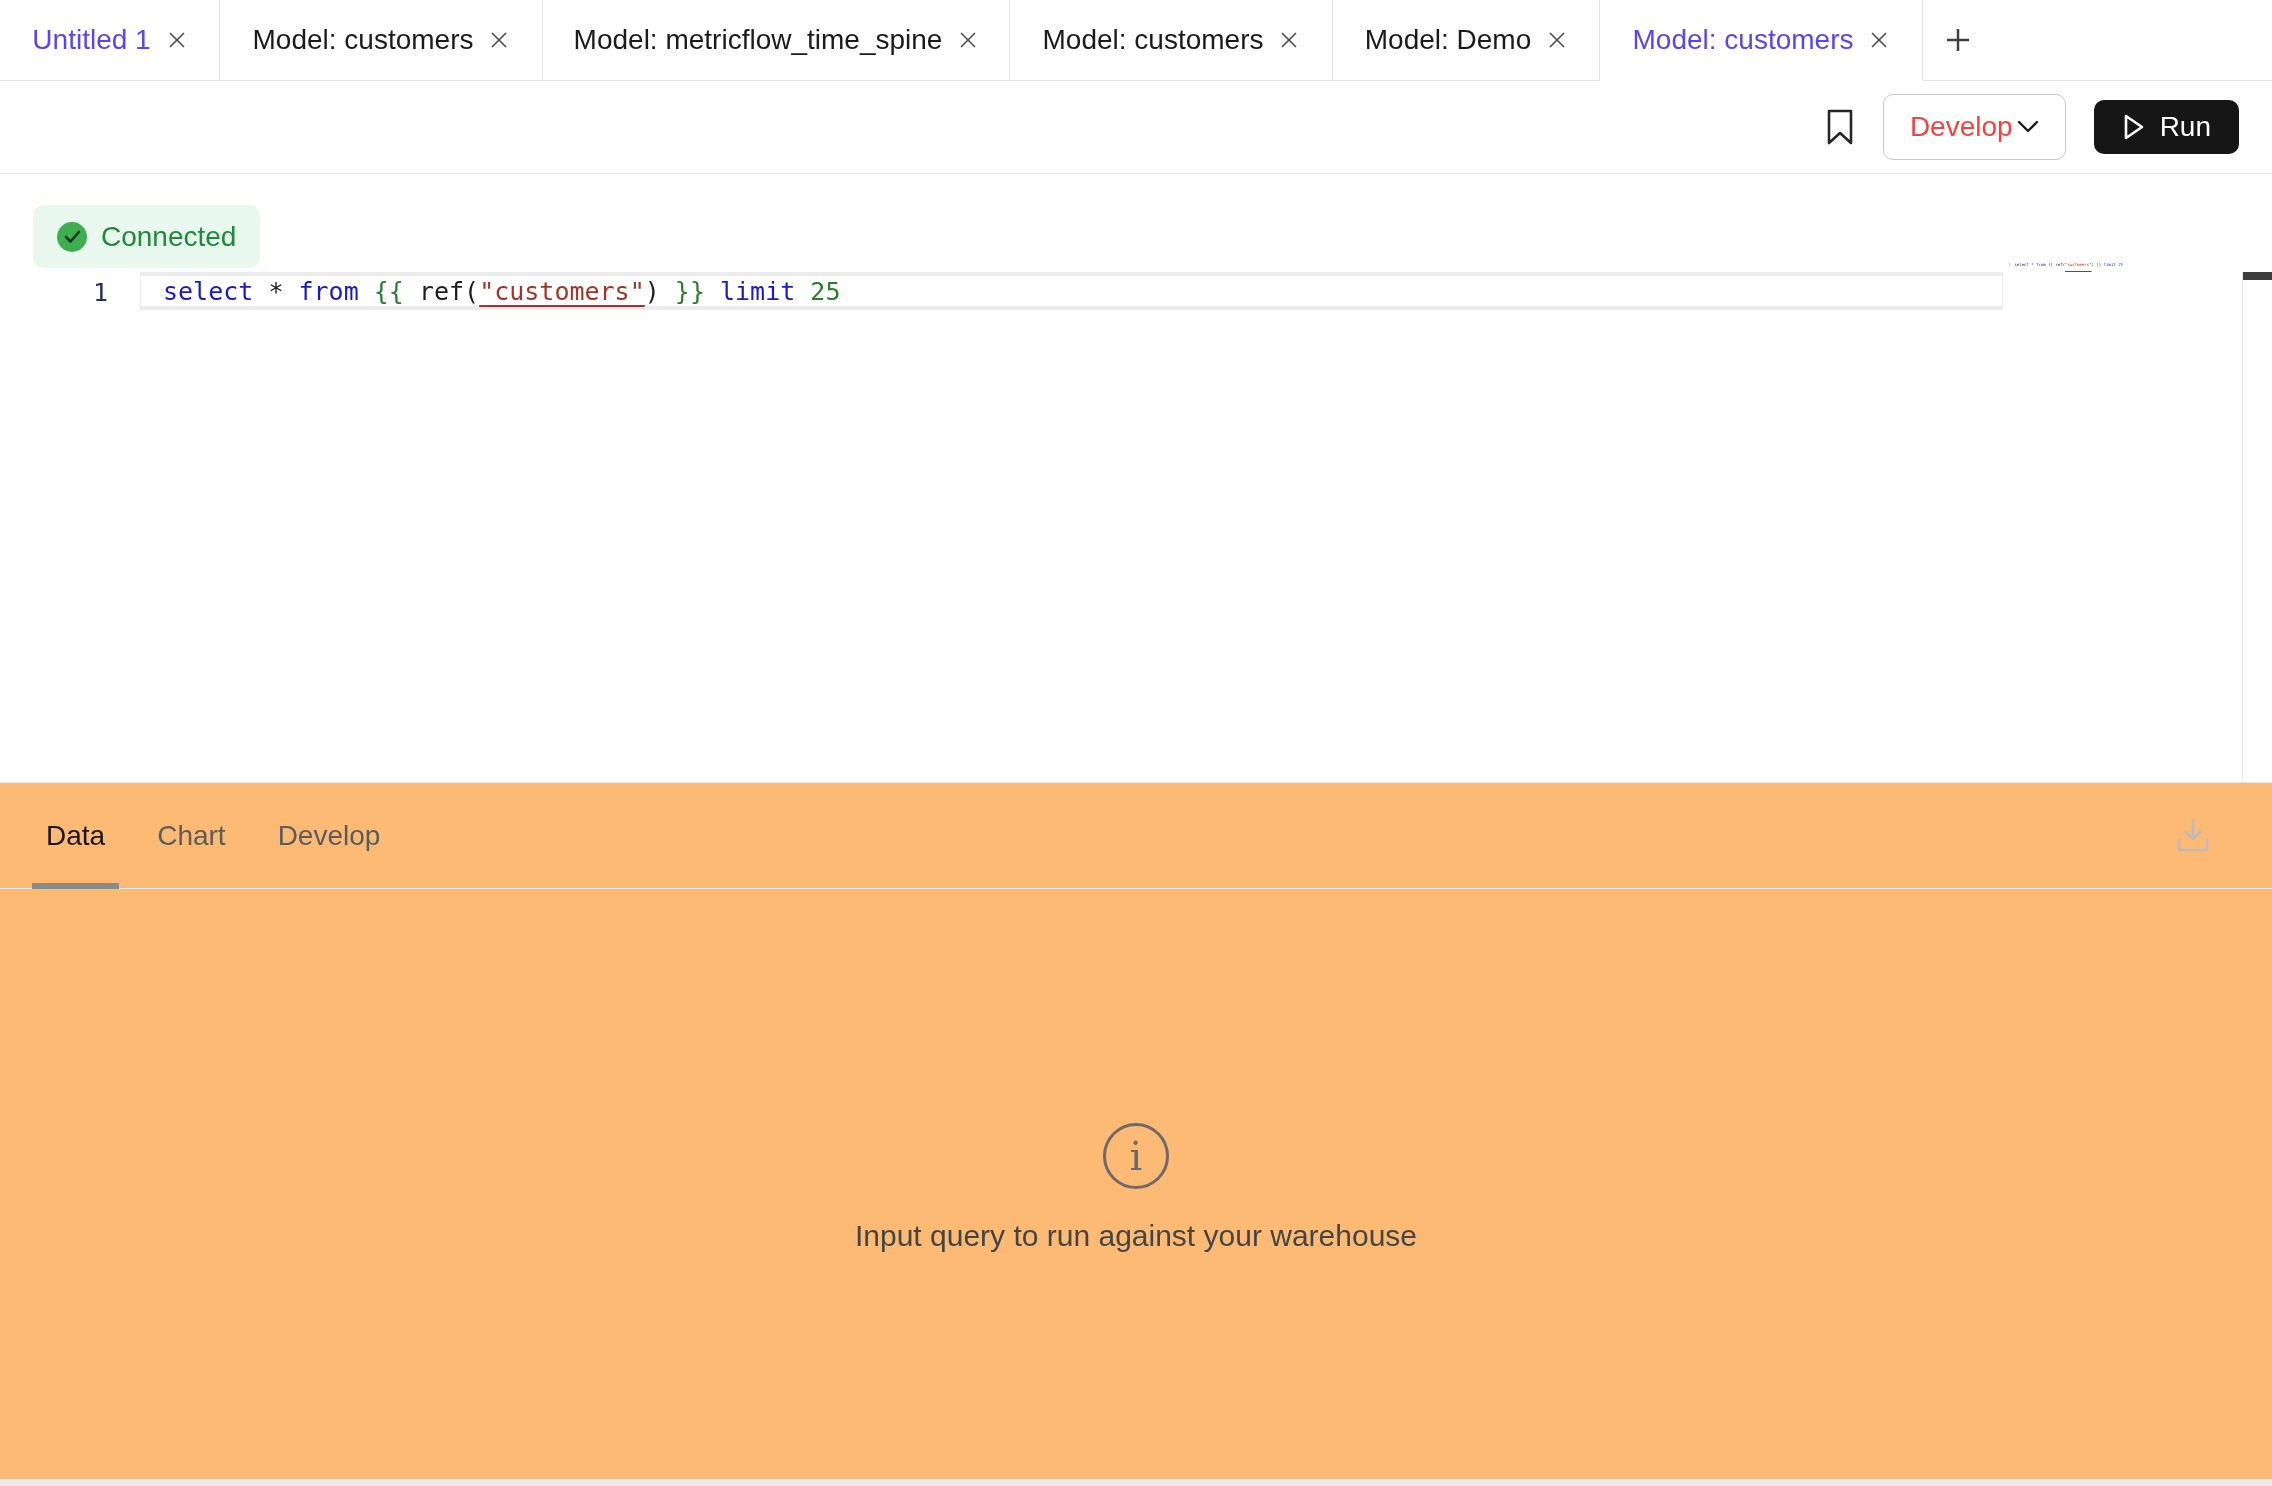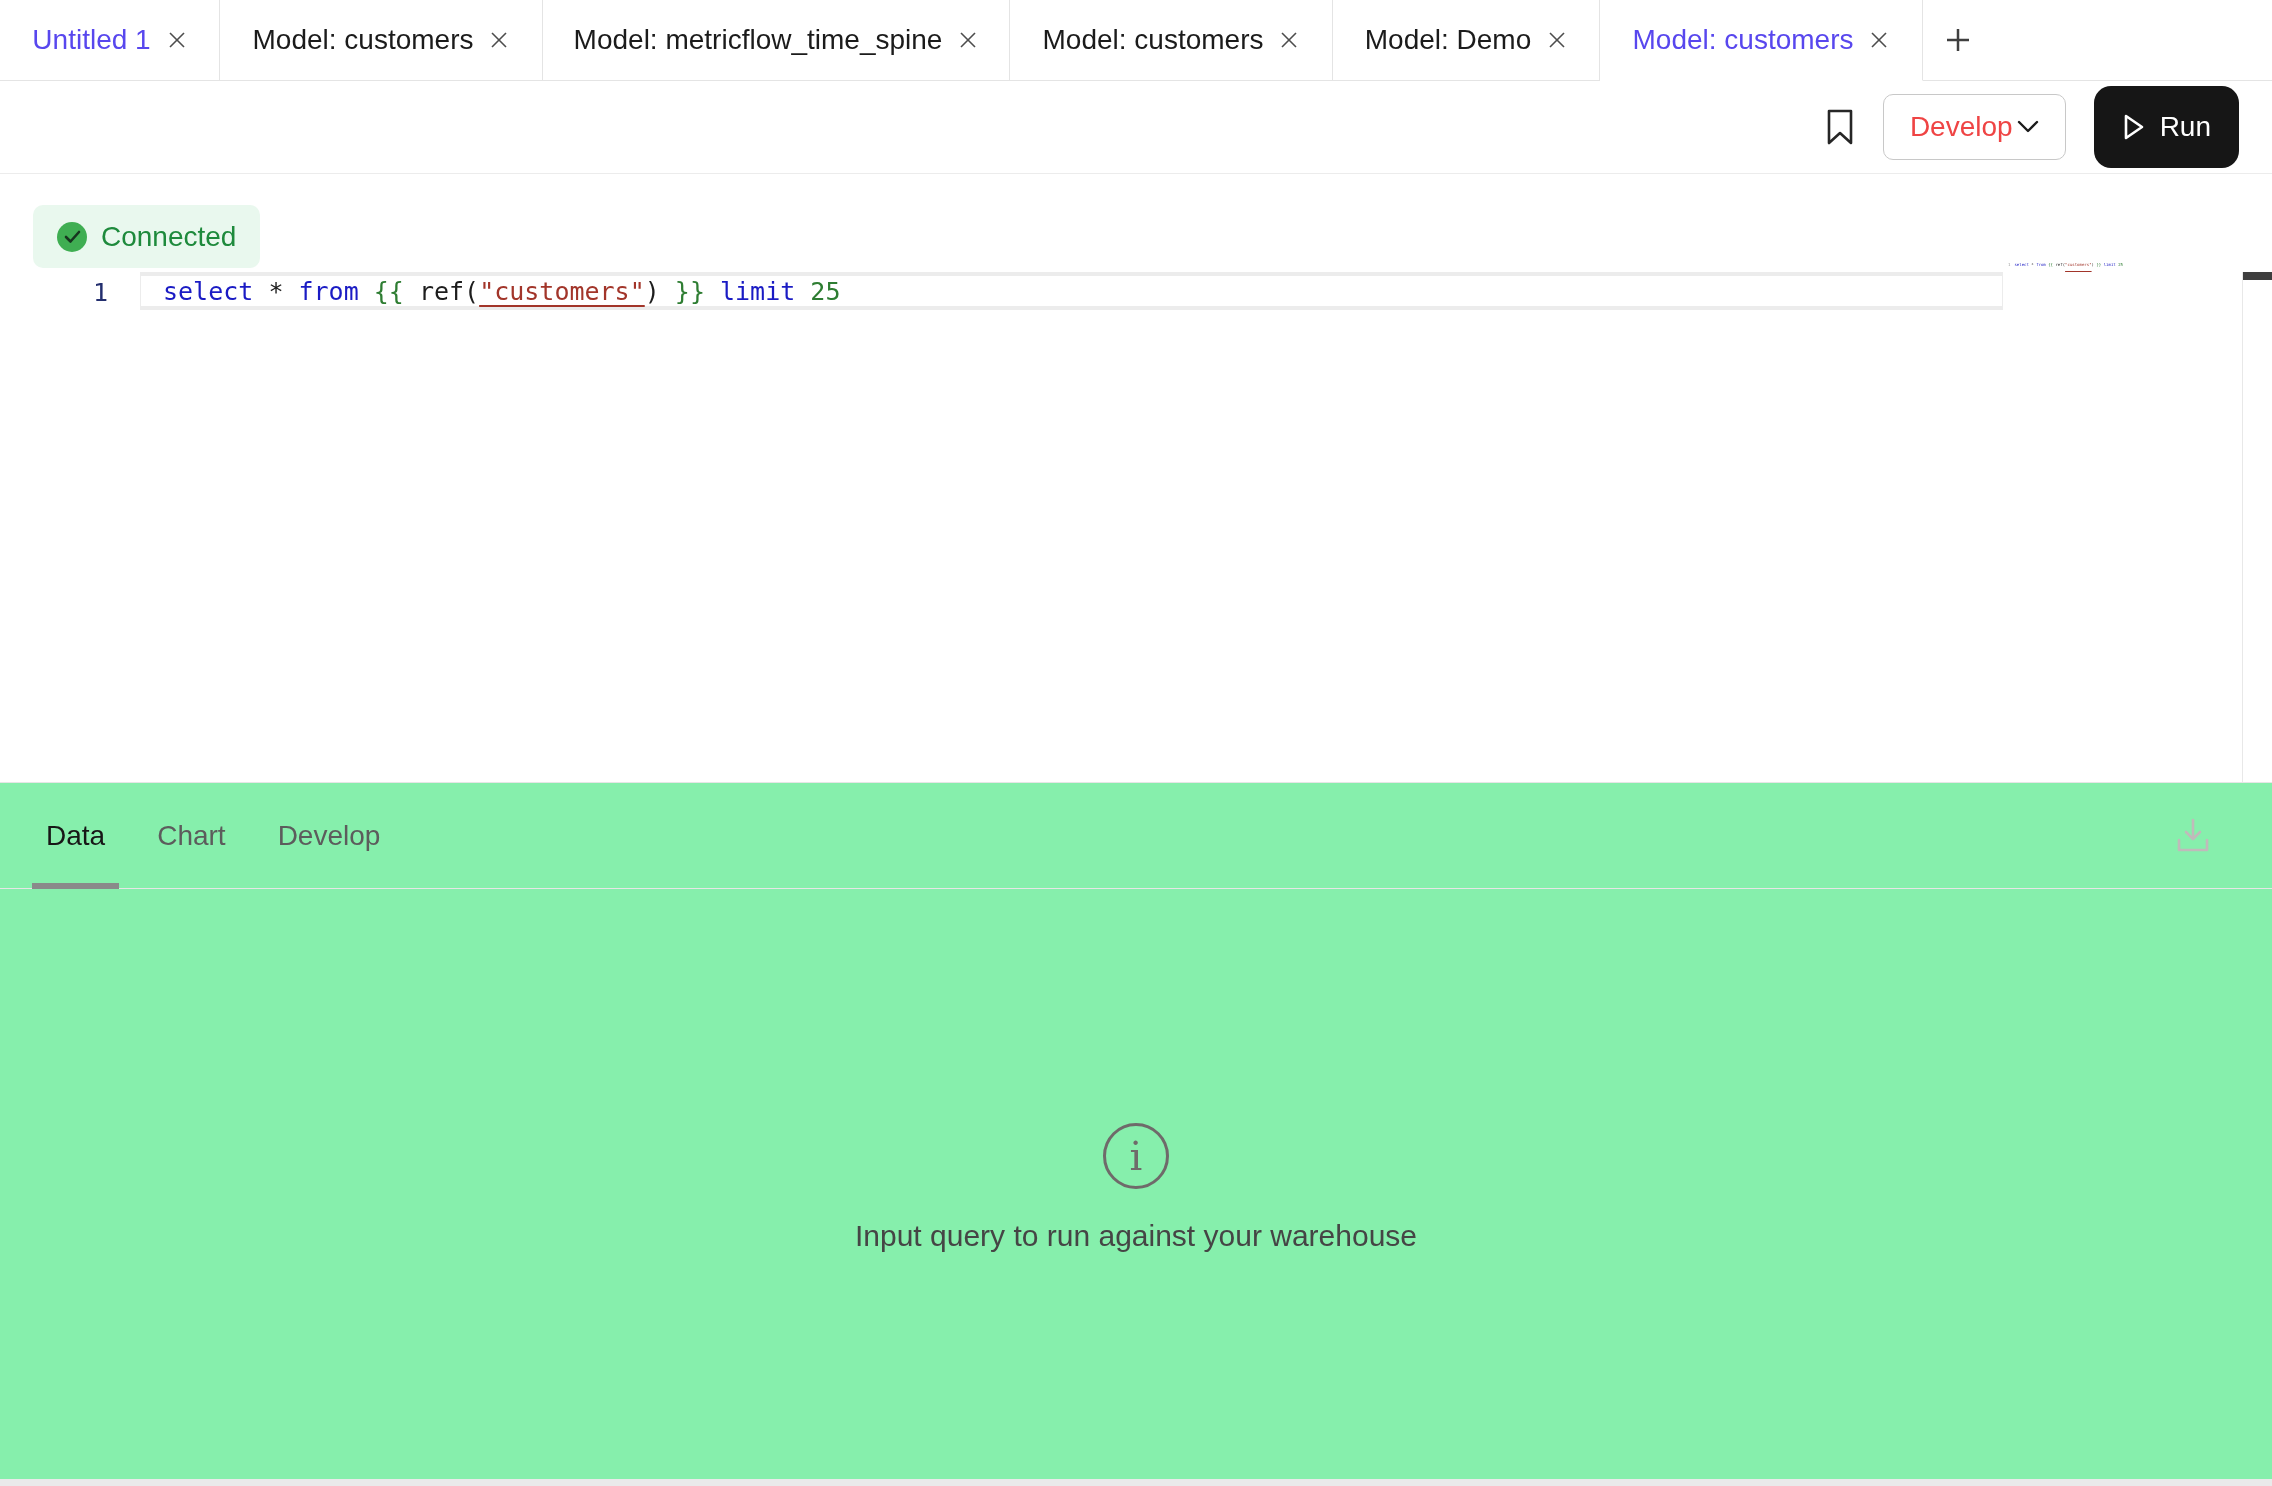--- a/index.html
+++ b/index.html
@@ -39,22 +39,22 @@
        border-bottom:1px solid var(--border);cursor:pointer;}
   .tabbar-filler{flex:1;border-bottom:1px solid var(--border);}
 
   
   .toolbar{height:93px;display:flex;align-items:center;justify-content:flex-end;
        gap:28px;padding-right:33px;border-bottom:1px solid #ececec;background:#fff;}
   .bookmark-btn{display:flex;align-items:center;justify-content:center;cursor:pointer;}
   .btn-develop{display:flex;align-items:center;gap:4px;height:66px;padding:0 26px;
        background:#fff;border:1.5px solid #c8c8c8;border-radius:10px;font-size:28px;
        color:#ef4444;cursor:pointer;}
-  .btn-run{display:flex;align-items:center;gap:14px;height:82px;padding:0 28px;
-       background:var(--run-bg);border:none;border-radius:17px;font-size:28px;
+  .btn-run{display:flex;align-items:center;gap:14px;height:54px;padding:0 28px;
+       background:var(--run-bg);border:none;border-radius:10px;font-size:28px;
        color:#fff;cursor:pointer;}
 
   
   .editor{position:relative;height:608px;background:#fff;}
   .status-row{position:absolute;top:31px;left:33px;display:flex;gap:22px;align-items:center;}
   .badge-connected{display:flex;align-items:center;gap:14px;height:63px;padding:4px 24px;
        background:var(--green-bg);border-radius:10px;}
   .badge-connected .dot{width:30px;height:30px;border-radius:50%;background:var(--green-dot);
        display:flex;align-items:center;justify-content:center;}
   .badge-connected .label{font-size:28px;color:var(--green-text);}
@@ -79,21 +79,21 @@
 
   .minimap{position:absolute;top:88px;left:2008px;width:120px;display:flex;gap:4px;
        font-family:"DejaVu Sans Mono",monospace;font-size:4px;line-height:6px;white-space:pre;}
   .minimap .mm-num{color:#9a9a9a;}
   .editor-scrollbar{position:absolute;top:98px;right:0;bottom:0;width:30px;
        border-left:1px solid #e8e8e8;background:#fff;}
   .editor-scrollbar .thumb{position:absolute;top:0;left:0;right:0;height:8px;
        background:#3e3e3e;cursor:grab;}
 
   
-  .panel{position:absolute;left:0;right:0;bottom:0;top:782px;border-top:1px solid #e6e6e6;background:#86efac;}
+  .panel{position:absolute;left:0;right:0;bottom:0;top:782px;border-top:1px solid #e6e6e6;background:#fdba74;}
   .panel-tabs{position:relative;height:106px;display:flex;align-items:center;
        padding-left:32px;gap:24px;border-bottom:1px solid #e6e6e6;}
   .ptab{position:relative;height:100%;display:flex;align-items:center;padding:0 14px;
        font-size:28px;color:#5c5c5c;cursor:pointer;}
   .ptab.active{color:#171717;}
   .ptab.active::after{content:"";position:absolute;left:0;right:0;bottom:-1px;height:6px;background:#8a8a8a;}
   .download-btn{position:absolute;right:60px;top:50%;transform:translateY(-50%);
        display:flex;align-items:center;cursor:pointer;}
 
   .panel-body{display:flex;flex-direction:column;align-items:center;justify-content:center;

